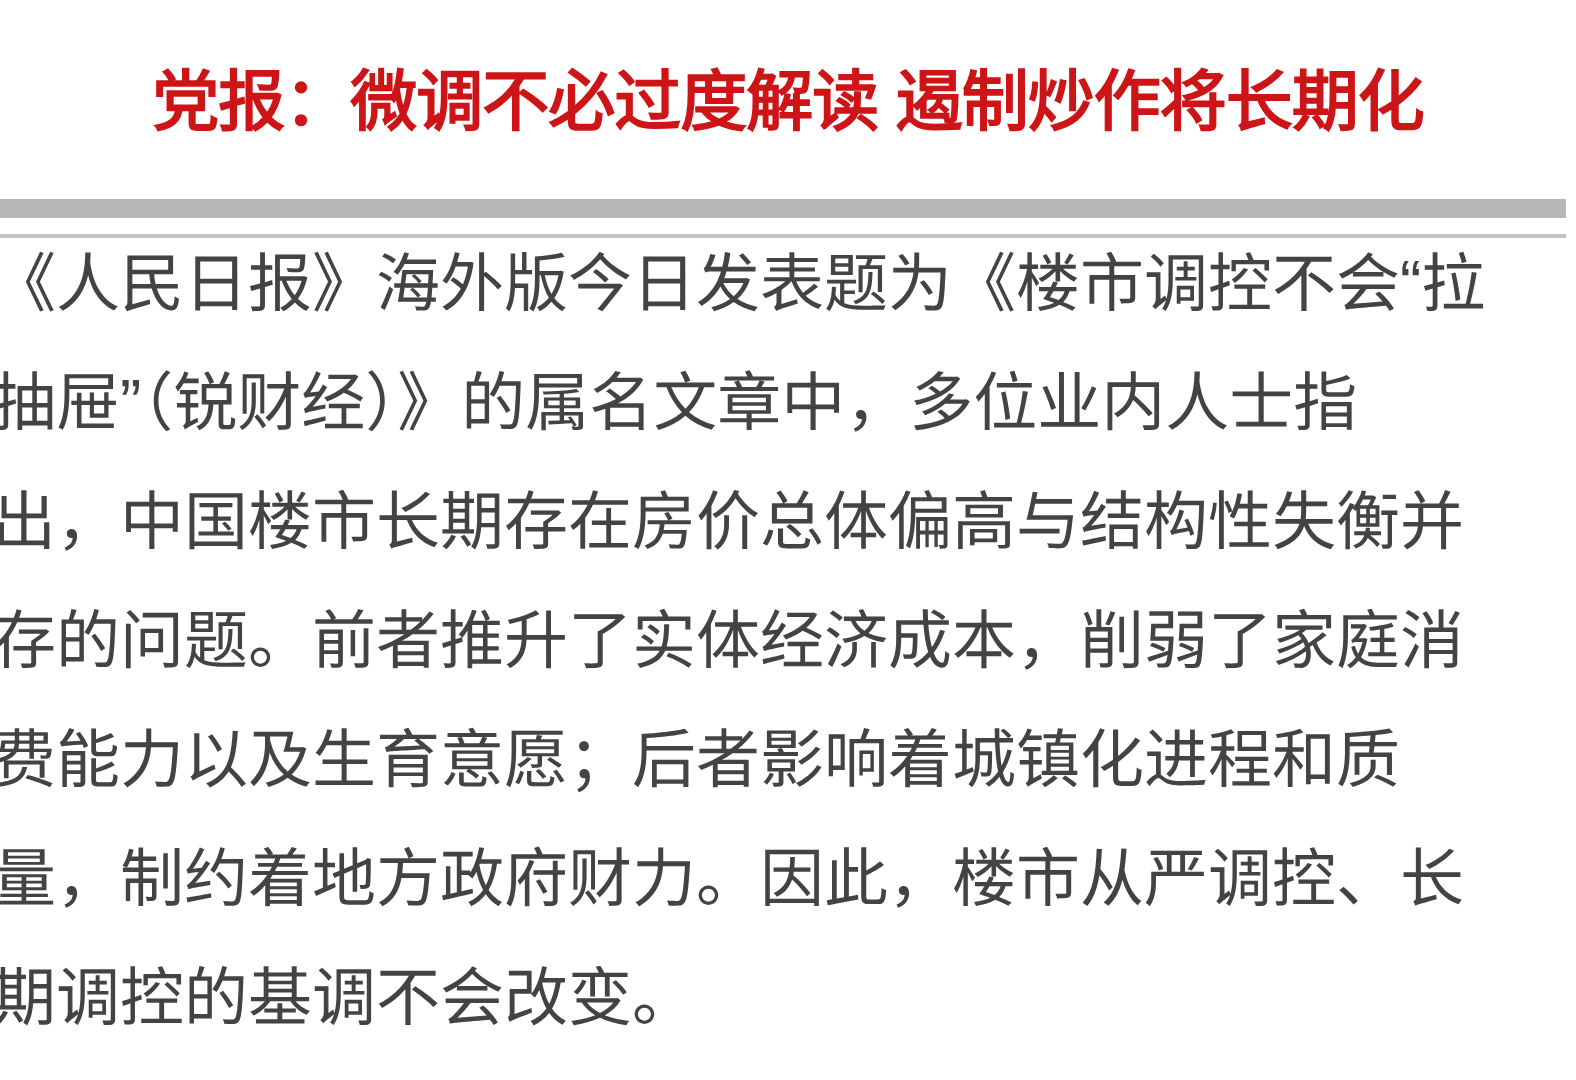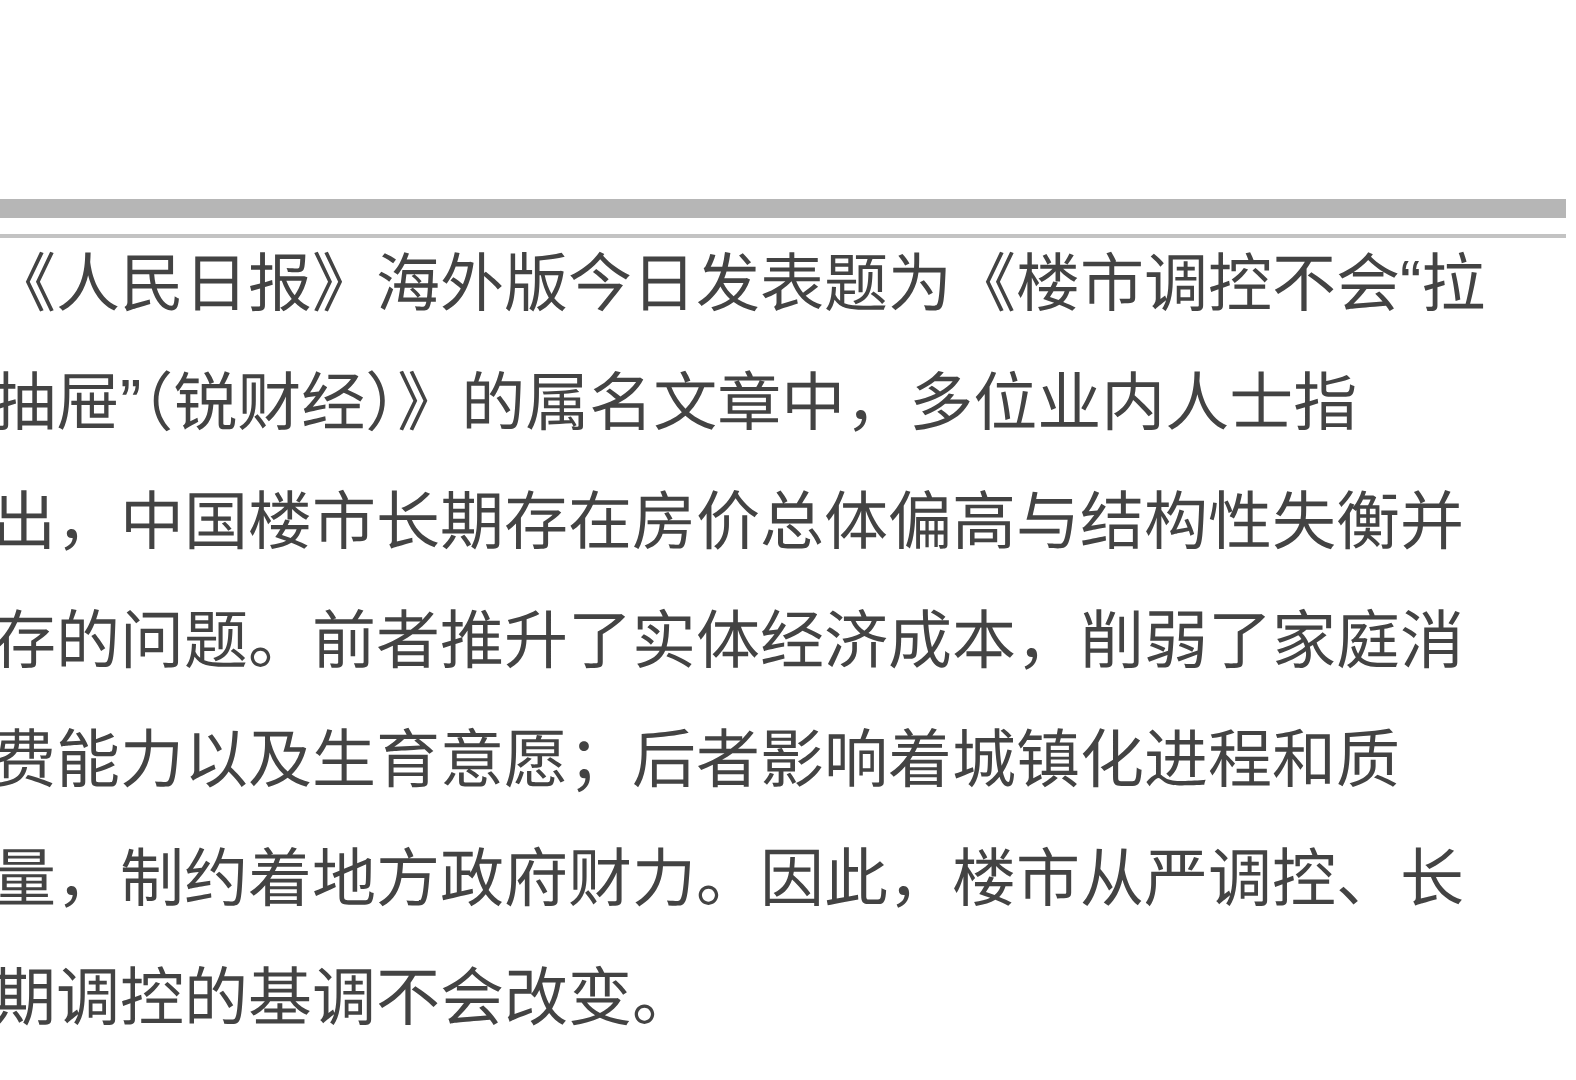--- a/index.html
+++ b/index.html
@@ -57,20 +57,21 @@
     line-height: 119px;
     white-space: nowrap;
     overflow: visible;
   }
 </style>
 </head>
 <body>
 
 <div class="page">
 
+  <div class="article-title">党报：微调不必过度解读 遏制炒作将长期化</div>
 
   <div class="divider-thick"></div>
 
   <div class="divider-thin"></div>
 
   <div class="article-body">
     <div class="body-line">《人民日报》海外版今日发表题为《楼市调控不会“拉</div>
     <div class="body-line">抽屉”（锐财经）》的属名文章中，多位业内人士指</div>
     <div class="body-line">出，中国楼市长期存在房价总体偏高与结构性失衡并</div>
     <div class="body-line">存的问题。前者推升了实体经济成本，削弱了家庭消</div>

